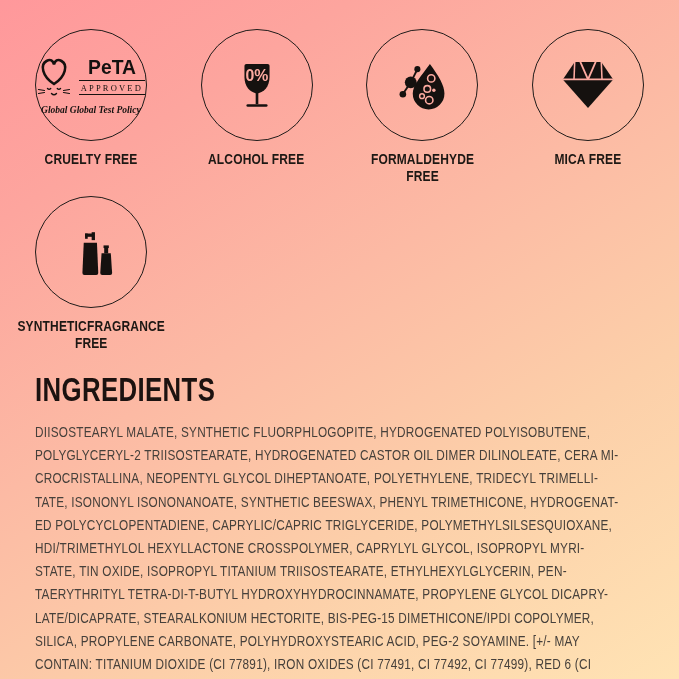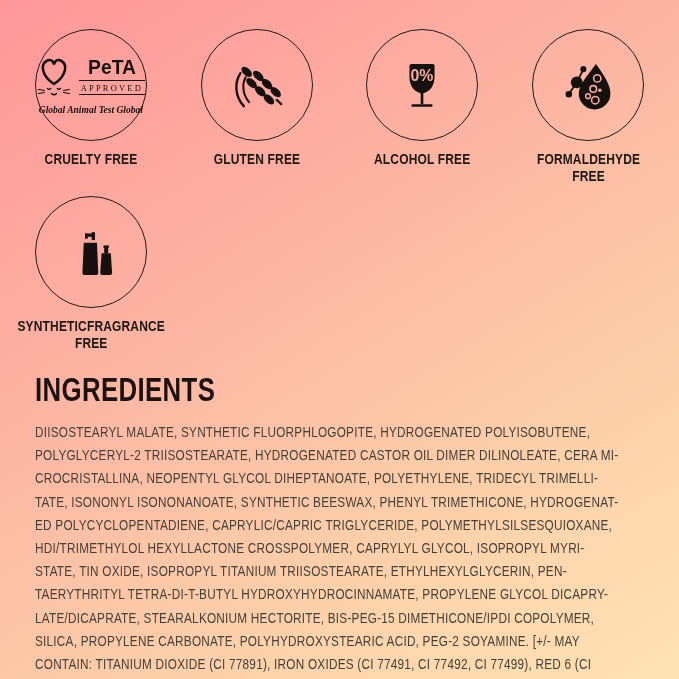--- a/index.html
+++ b/index.html
@@ -50,45 +50,26 @@
               <path d="M17 29 C5 21.5 3 9.5 9.5 6 C13.5 3.8 16 5.6 17 9.5 C18 5.6 20.5 3.8 24.5 6 C31 9.5 29 21.5 17 29 Z" fill="none" stroke="#15110f" stroke-width="2.6"></path>
               <path d="M10.5 33.5 q1.6 1.8 3.2 0 M20.3 33.5 q1.6 1.8 3.2 0" fill="none" stroke="#15110f" stroke-width="1.4" stroke-linecap="round"></path>
               <path d="M1.5 34.5 L7.5 35.5 M1.5 38.5 L7.5 37.5 M32.5 34.5 L26.5 35.5 M32.5 38.5 L26.5 37.5" stroke="#15110f" stroke-width="1.2" stroke-linecap="round"></path>
               <path d="M14.5 38.5 q2.5 2.6 5 0" fill="none" stroke="#15110f" stroke-width="1.4" stroke-linecap="round"></path>
             </svg>
             <div class="peta-right">
               <div class="peta-brand">PeTA</div>
               <div class="peta-approved">APPROVED</div>
             </div>
           </div>
-          <div class="peta-policy">Global Animal Test Global</div>
+          <div class="peta-policy">Global Global Test Policy</div>
         </div>
       </div>
       <div class="badge-label">CRUELTY FREE</div>
     </div>
 
-    <div class="badge">
-      <div class="circle">
-        <svg width="66" height="66" viewBox="0 0 100 100">
-          <path d="M30 82 C17 68 15 47 25 32" fill="none" stroke="#15110f" stroke-width="3.6" stroke-linecap="round"></path>
-          <path d="M38 76 C28 64 27 49 33 38" fill="none" stroke="#15110f" stroke-width="3" stroke-linecap="round"></path>
-          <g transform="rotate(-47 60 54)" fill="#15110f">
-            <line x1="60" y1="92" x2="60" y2="80" stroke="#15110f" stroke-width="3.4"></line>
-            <ellipse cx="52.5" cy="72" rx="5.6" ry="9.6"></ellipse>
-            <ellipse cx="67.5" cy="72" rx="5.6" ry="9.6"></ellipse>
-            <ellipse cx="52.5" cy="54" rx="5.6" ry="9.6"></ellipse>
-            <ellipse cx="67.5" cy="54" rx="5.6" ry="9.6"></ellipse>
-            <ellipse cx="52.5" cy="36" rx="5.6" ry="9.6"></ellipse>
-            <ellipse cx="67.5" cy="36" rx="5.6" ry="9.6"></ellipse>
-            <ellipse cx="60" cy="19" rx="5.6" ry="9.6"></ellipse>
-          </g>
-        </svg>
-      </div>
-      <div class="badge-label">GLUTEN FREE</div>
-    </div>
 
     <div class="badge">
       <div class="circle">
         <svg width="66" height="66" viewBox="0 0 100 100">
           <path d="M31 21 q0 -3 3 -3 L66 18 q3 0 3 3 L69 38 C69 53 60 61 52 62.5 L48 62.5 C40 61 31 53 31 38 Z" fill="#15110f"></path>
           <rect x="48" y="62" width="4" height="17" fill="#15110f"></rect>
           <rect x="34" y="79" width="32" height="4" rx="2" fill="#15110f"></rect>
           <text x="50" y="44" text-anchor="middle" font-size="24" font-weight="bold" font-family="Liberation Sans, sans-serif" fill="#fcaaa0">0%</text>
         </svg>
       </div>
@@ -111,20 +92,33 @@
           <circle cx="33" cy="46" r="9" fill="#15110f"></circle>
           <circle cx="43" cy="26" r="4.6" fill="#15110f"></circle>
           <circle cx="21" cy="64" r="5" fill="#15110f"></circle>
         </svg>
       </div>
       <div class="badge-label">FORMALDEHYDE
 FREE</div>
     </div>
 
 
+    <div class="badge">
+      <div class="circle">
+        <svg width="70" height="70" viewBox="0 0 100 100">
+          <path d="M14 42 L31 17 L69 17 L86 42 L50 83 Z" fill="#15110f"></path>
+          <line x1="14" y1="42" x2="86" y2="42" stroke="#fcaaa0" stroke-width="2.6"></line>
+          <line x1="39" y1="17" x2="50" y2="42" stroke="#fcaaa0" stroke-width="2.6"></line>
+          <line x1="61" y1="17" x2="50" y2="42" stroke="#fcaaa0" stroke-width="2.6"></line>
+          <line x1="31" y1="17" x2="30" y2="42" stroke="#fcaaa0" stroke-width="2.2"></line>
+          <line x1="69" y1="17" x2="70" y2="42" stroke="#fcaaa0" stroke-width="2.2"></line>
+        </svg>
+      </div>
+      <div class="badge-label">MICA FREE</div>
+    </div>
 
     <div class="badge">
       <div class="circle">
         <svg width="66" height="66" viewBox="0 0 100 100">
           <path d="M39 36 L59 36 L61 82 q0 3 -3 3 L40 85 q-3 0 -3 -3 Z" fill="#15110f"></path>
           <rect x="51" y="20" width="5" height="12" fill="#15110f"></rect>
           <rect x="41" y="22" width="12" height="5" fill="#15110f"></rect>
           <rect x="41" y="22" width="4" height="8" fill="#15110f"></rect>
           <path d="M66 52 L80 52 L82 82 q0 3 -3 3 L67 85 q-3 0 -3 -3 Z" fill="#15110f"></path>
           <rect x="70" y="42" width="6" height="10" fill="#15110f"></rect>

